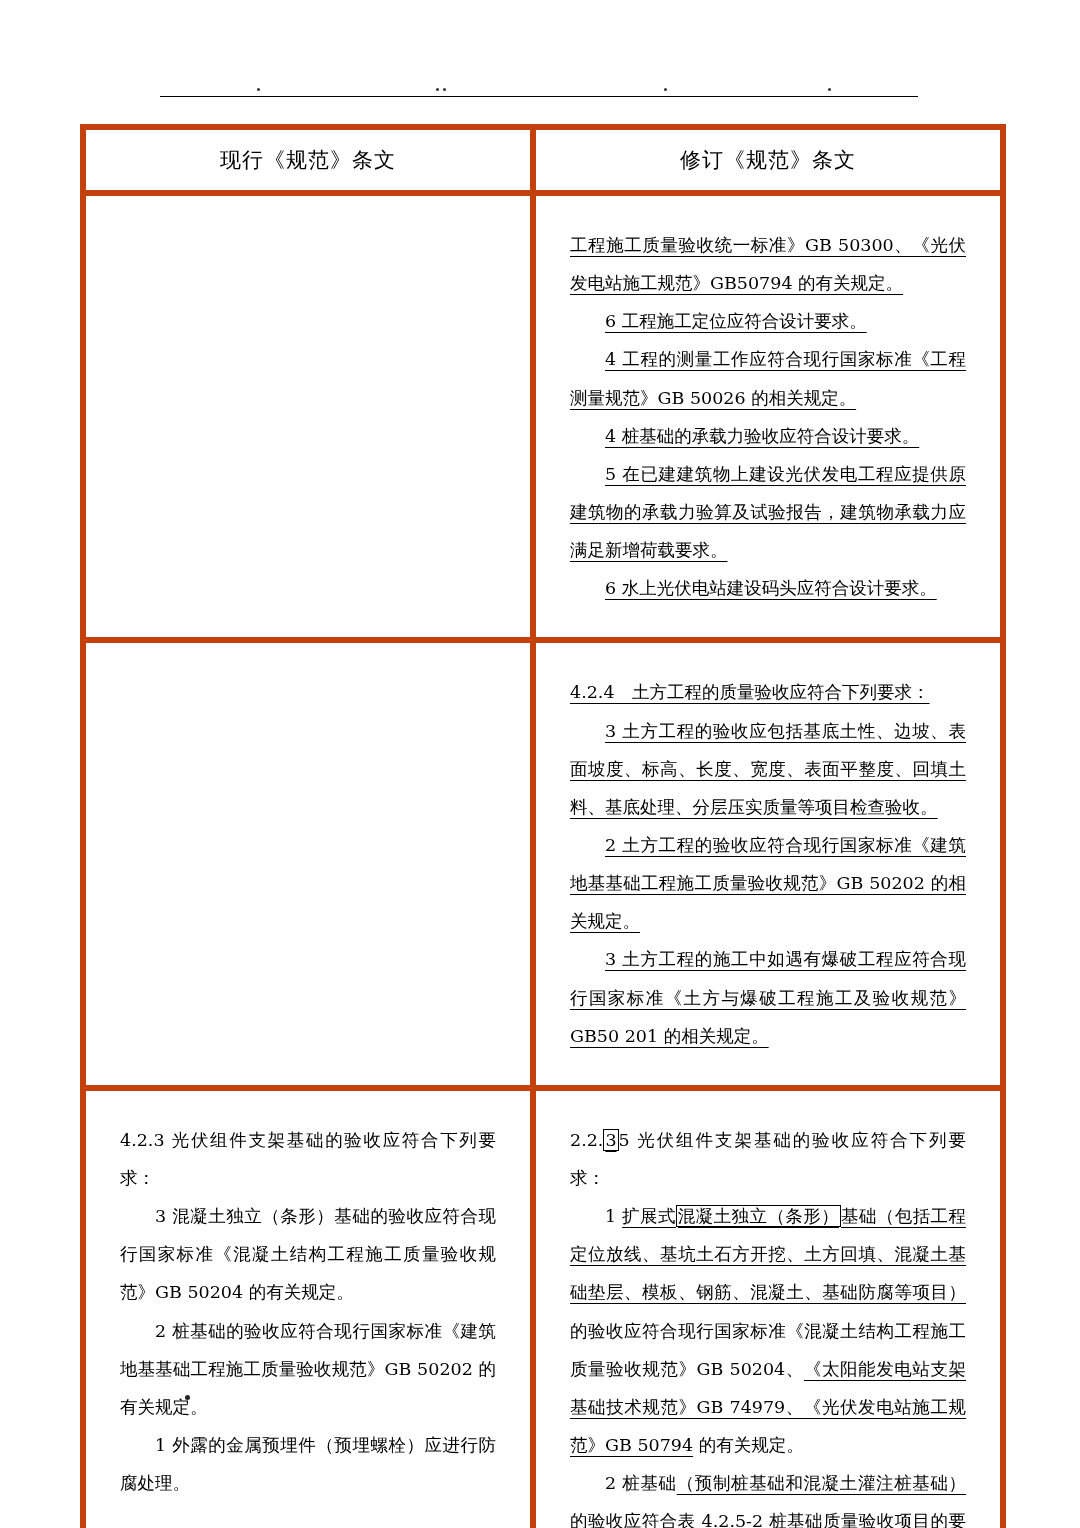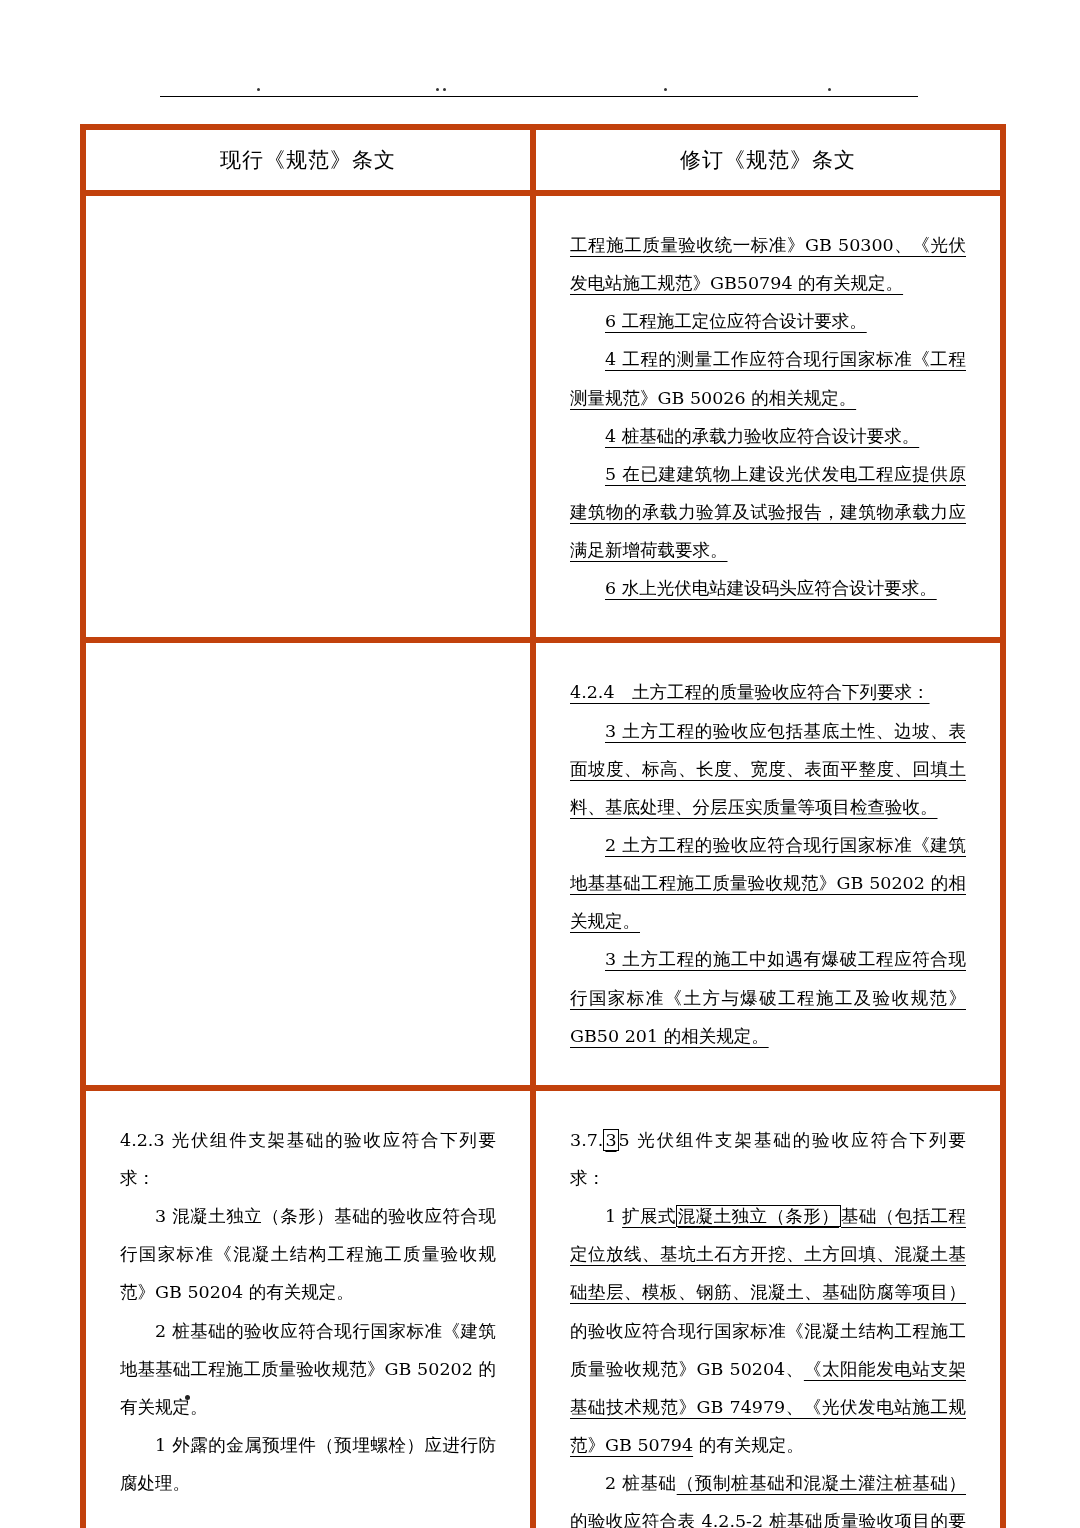--- a/index.html
+++ b/index.html
@@ -150,21 +150,21 @@
         <td>
           <div class="cell">
             <p>4.2.3 光伏组件支架基础的验收应符合下列要求：</p>
             <p class="indent">3 混凝土独立（条形）基础的验收应符合现行国家标准《混凝土结构工程施工质量验收规范》GB 50204 的有关规定。</p>
             <p class="indent">2 桩基础的验收应符合现行国家标准《建筑地基基础工程施工质量验收规范》GB 50202 的有关规定。</p>
             <p class="indent">1 外露的金属预埋件（预埋螺栓）应进行防腐处理。</p>
           </div>
         </td>
         <td>
           <div class="cell">
-            <p><span>3.7.</span><span class="boxed u">3</span><span>5 光伏组件支架基础的验收应符合下列要求：</span></p>
+            <p><span>2.2.</span><span class="boxed u">3</span><span>5 光伏组件支架基础的验收应符合下列要求：</span></p>
             <p class="indent"><span>1 </span><span class="u">扩展式</span><span class="boxed u">混凝土独立（条形）</span><span class="u">基础（包括工程定位放线、基坑土石方开挖、土方回填、混凝土基础垫层、模板、钢筋、混凝土、基础防腐等项目）</span><span>的验收应符合现行国家标准《混凝土结构工程施工质量验收规范》GB 50204、</span><span class="u">《太阳能发电站支架基础技术规范》GB 74979、《光伏发电站施工规范》GB 50794</span><span> 的有关规定。</span></p>
             <p class="indent"><span>2 桩基础</span><span class="u">（预制桩基础和混凝土灌注桩基础）</span><span class="u">的验收应符合表 4.2.5-2 桩基础质量验收项目的要求，并符</span></p>
           </div>
         </td>
       </tr>
 
     </tbody>
   </table>
 
   <div class="bottom-dot"></div>

